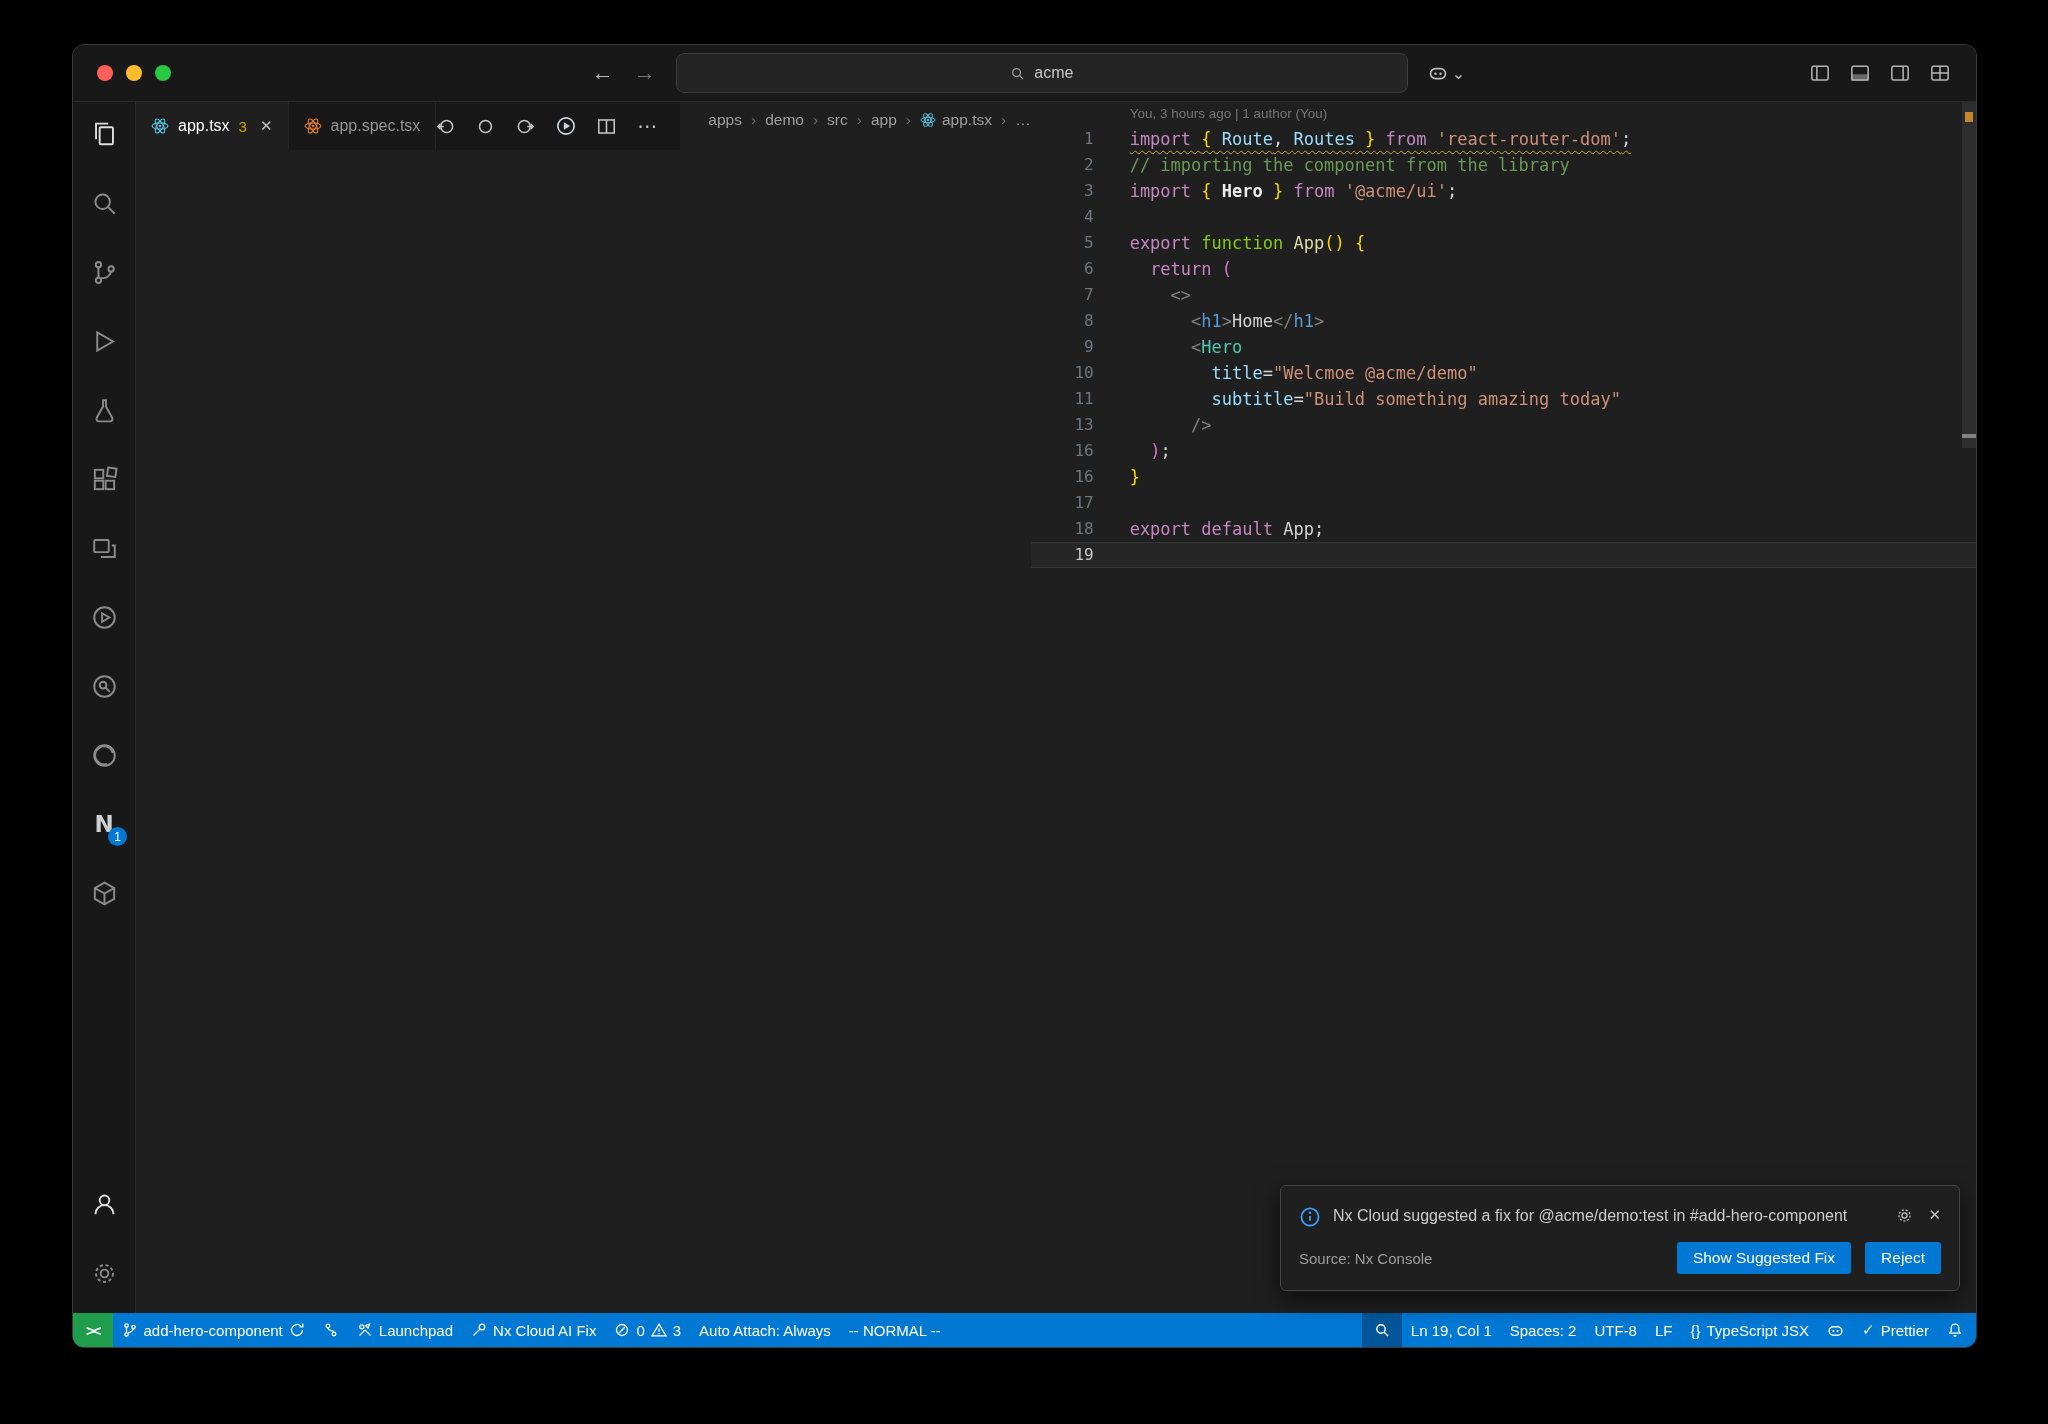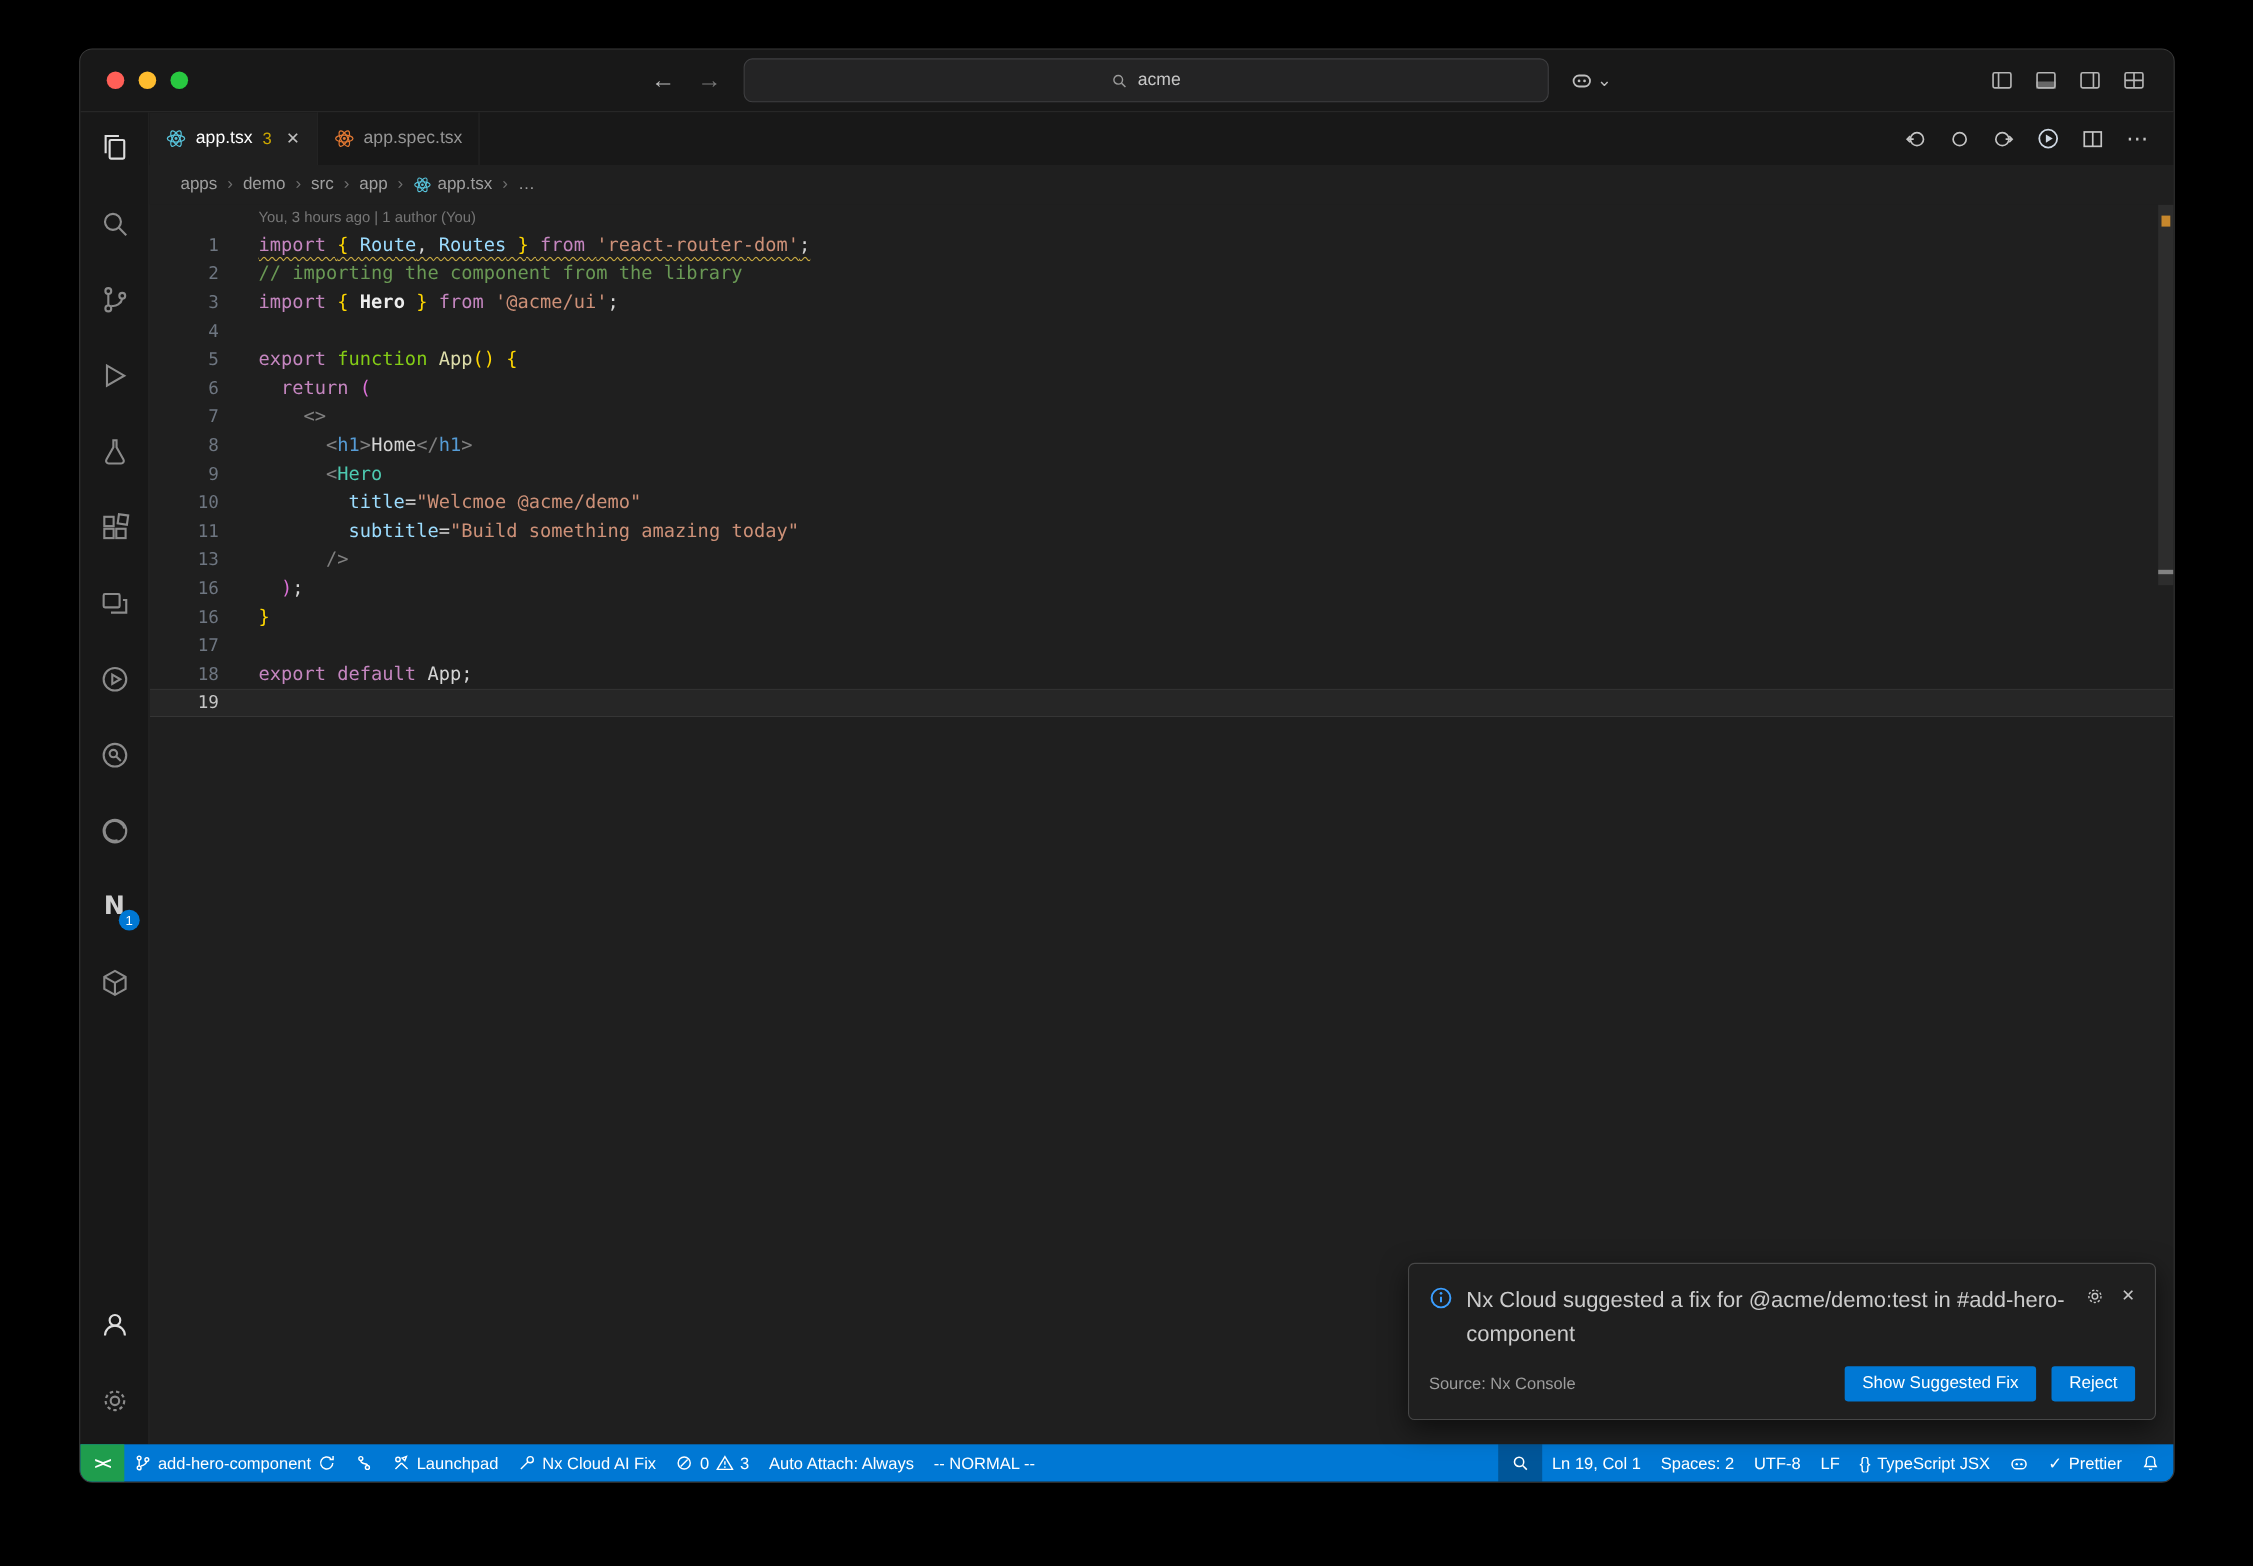--- a/index.html
+++ b/index.html
@@ -25,21 +25,21 @@
   .activitybar{width:62px;flex:0 0 62px;background:#181818;border-right:1px solid #2a2a2a;
     display:flex;flex-direction:column;align-items:center;padding:16px 0 24px;gap:37px;}
   .act{width:32px;height:32px;color:#8b8b8b;position:relative;display:flex;align-items:center;justify-content:center;}
   .act:first-child{color:#dddddd;}
   .act svg{width:29px;height:29px;display:block;}
   .act-bottom{margin-top:auto;display:flex;flex-direction:column;gap:37px;align-items:center;}
   .nx-letter{font-size:23px;font-weight:bold;color:#cfcfcf;font-family:"DejaVu Sans",sans-serif;}
   .badge{position:absolute;right:-7px;bottom:-6px;min-width:19px;height:19px;border-radius:10px;
     background:#0078d4;color:#fff;font-size:12px;display:flex;align-items:center;justify-content:center;}
   
-  .editor-col{flex:1;display:flex;flex-direction:column;min-width:0;background:#1f1f1f;}
+  .editor-col{flex:1;display:flex;flex-direction:row;min-width:0;background:#1f1f1f;}
   .tabbar{height:48px;flex:0 0 48px;background:#181818;display:flex;align-items:stretch;}
   .tab{display:flex;align-items:center;gap:9px;padding:0 15px;font-size:16px;border-right:1px solid #252525;}
   .tab.active{background:#1f1f1f;color:#ffffff;}
   .tab.inactive{color:#969696;}
   .tab-badge{color:#cca700;font-size:15px;}
   .tab-close{color:#c0c0c0;font-size:15px;margin-left:4px;}
   .tab-actions{margin-left:auto;display:flex;align-items:center;gap:21px;padding-right:22px;color:#c4c4c4;}
   .tab-actions svg{display:block;}
   .more-glyph{font-size:20px;letter-spacing:1px;}
   .breadcrumbs{height:36px;flex:0 0 36px;display:flex;align-items:center;gap:9px;padding-left:28px;
@@ -62,21 +62,21 @@
   .c{color:#6A9955}.fg{color:#d4d4d4}.b1{color:#FFD700}.b2{color:#DA70D6}.p{color:#808080}
   .tag{color:#569CD6}.cmp{color:#4EC9B0}.at{color:#9CDCFE}.w{color:#eeeeee;font-weight:bold}
   .ruler{position:absolute;top:0;right:0;width:14px;height:100%;}
   .scroll-slider{position:absolute;top:0;right:0;width:14px;height:346px;background:rgba(121,121,121,.16);}
   .warn-mark{position:absolute;top:10px;right:3px;width:8px;height:10px;background:#c6872c;}
   .cursor-mark{position:absolute;top:332px;right:0;width:14px;height:4px;background:rgba(235,235,235,.45);}
   
   .toast{position:absolute;right:16px;bottom:56px;width:642px;background:#1f1f1f;border:1px solid #474747;
     border-radius:6px;box-shadow:0 8px 24px rgba(0,0,0,.55);padding:18px 18px 16px;z-index:6;color:#cccccc;}
   .toast-head{display:flex;gap:12px;}
-  .toast-msg{flex:1;font-size:20px;line-height:1.55;}
+  .toast-msg{flex:1;font-size:16px;line-height:1.55;}
   .toast-icons{display:flex;gap:14px;color:#c5c5c5;align-items:flex-start;padding-top:2px;}
   .toast-close{font-size:15px;}
   .toast-foot{display:flex;align-items:center;margin-top:13px;}
   .toast-src{color:#9d9d9d;font-size:15px;}
   .toast-btns{margin-left:auto;display:flex;gap:14px;}
   .btn{background:#0078d4;color:#fff;border-radius:3px;padding:7px 16px;font-size:15.5px;}
   
   .statusbar{height:34px;flex:0 0 34px;background:#0078d4;display:flex;align-items:stretch;
     color:#ffffff;font-size:15px;}
   .sb-item{display:flex;align-items:center;gap:6px;padding:0 9px;}

